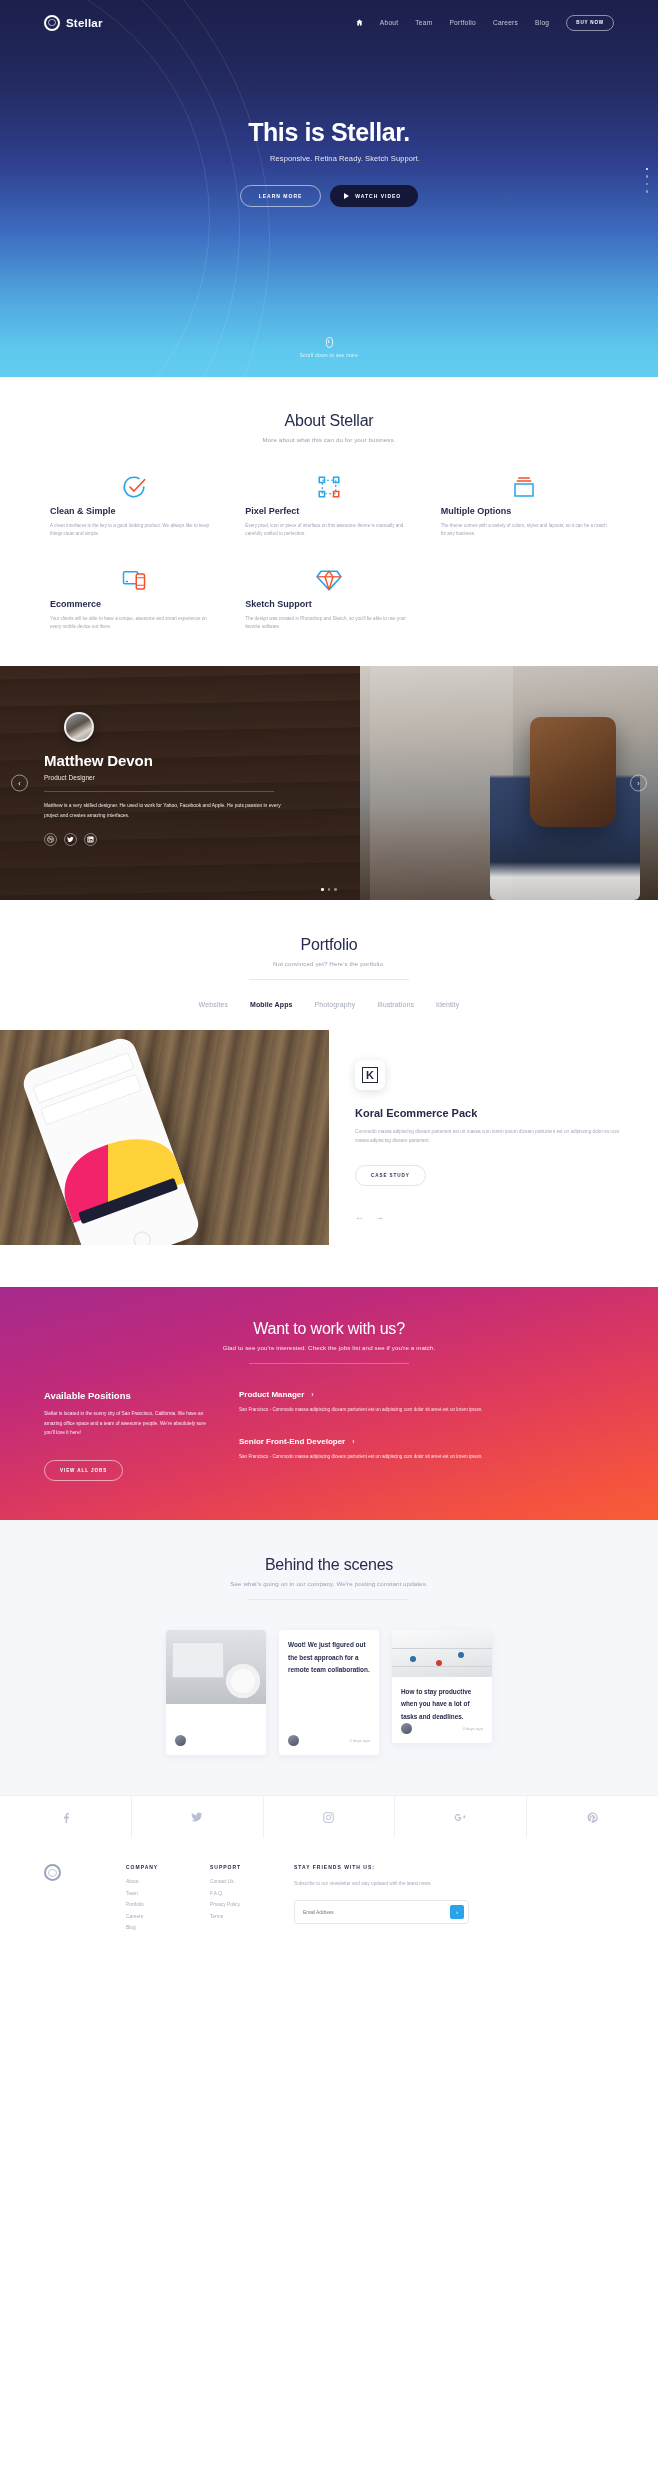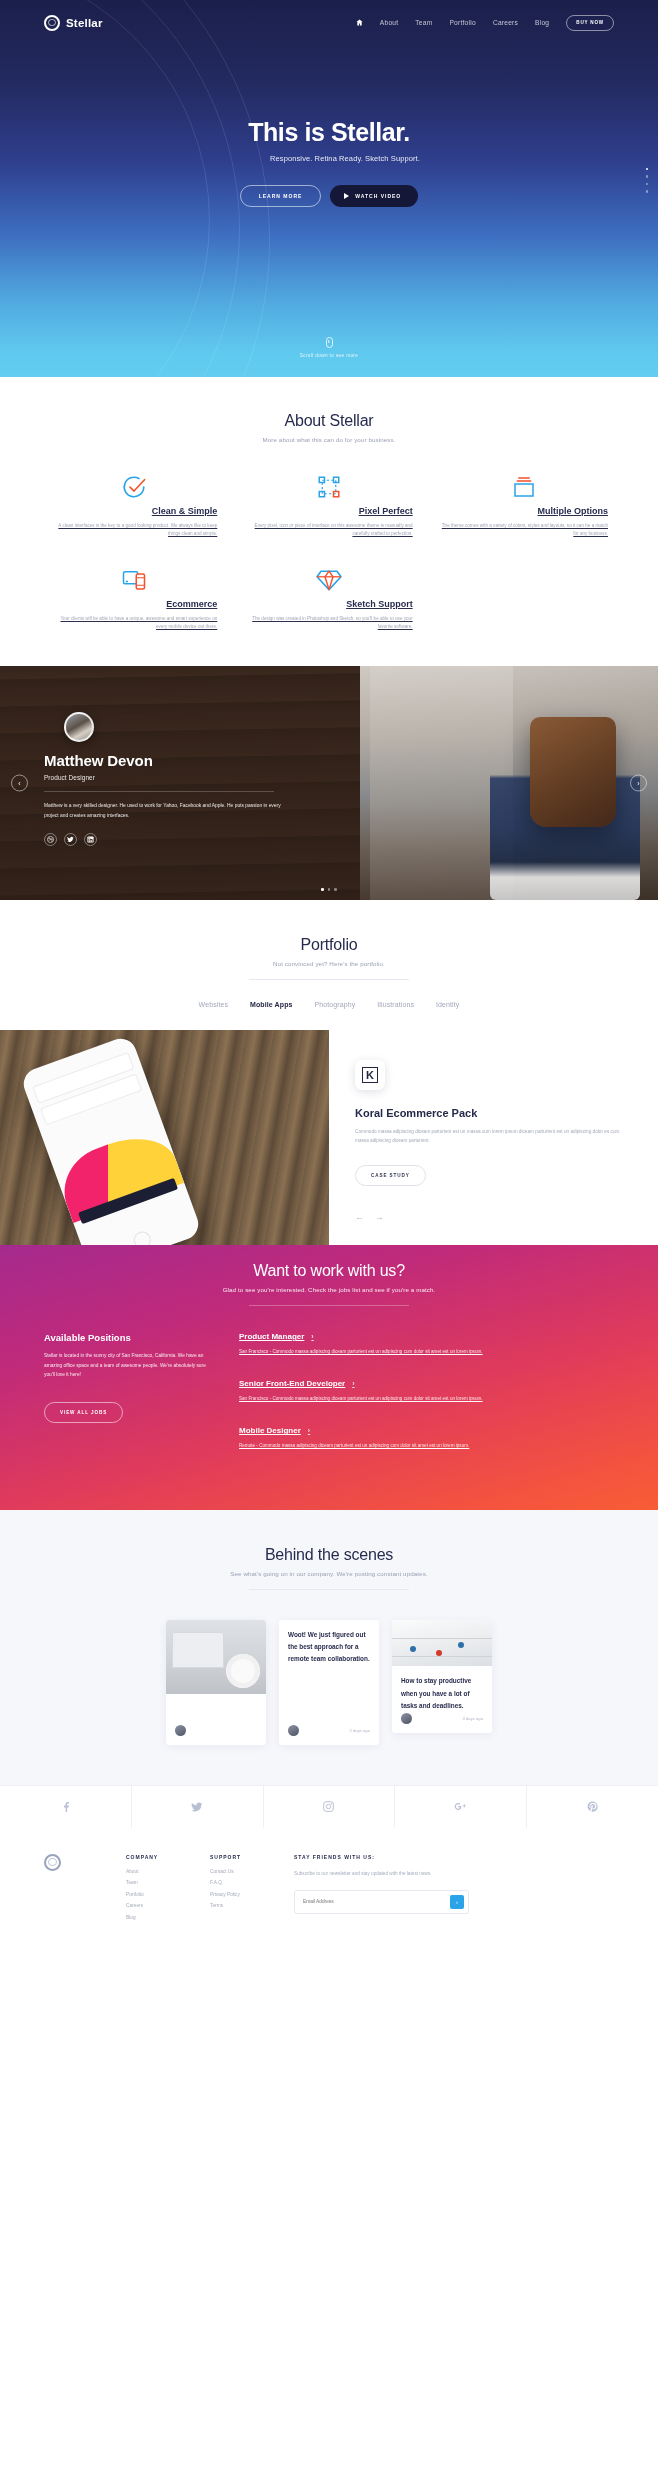--- a/index.html
+++ b/index.html
@@ -117,21 +117,21 @@
   .sec-title { font-size: 16px; font-weight: normal; color: #272b4d; letter-spacing: -.2px; }
   .sec-sub { font-size: 6.2px; color: #9aa0b4; margin-top: 6px; letter-spacing: .1px; }
   .sec-rule { width: 160px; height: 1px; background: #e7e9f0; margin: 12px auto 0; }
 
   
   .about { background: #fff; padding-top: 35px; padding-bottom: 34px; }
   .feat-grid {
     display: grid; grid-template-columns: repeat(3, 1fr);
     row-gap: 27px; column-gap: 16px; margin-top: 30px;
   }
-  .feat { text-align: right; padding: 0 6px; text-decoration: underline; }
+  .feat { text-align: left; padding: 0 6px; }
   .feat-ic { height: 28px; display: flex; align-items: center; justify-content: center; }
   .feat-name { font-size: 9px; font-weight: bold; color: #272b4d; margin-top: 5px; }
   .feat-desc { font-size: 4.6px; line-height: 1.85; color: #a2a7b8; margin-top: 6px; }
 
   
   .testimonial { position: relative; height: 234px; overflow: hidden; display: flex; }
   .tm-left {
     width: 360px; position: relative;
     background:
       linear-gradient(180deg, rgba(40,28,22,.62), rgba(38,26,20,.72)),
@@ -250,36 +250,36 @@
     margin-top: 20px; border: 1px solid #e0e2ea; border-radius: 20px; background: #fff;
     color: #30344f; font-size: 4.6px; font-weight: bold; letter-spacing: .9px;
     padding: 7px 15px; cursor: pointer; font-family: inherit;
   }
   .pf-nav { display: flex; gap: 11px; margin-top: 26px; color: #b4b8c6; font-size: 9px; }
   .pf-nav span { cursor: pointer; }
 
   
   .careers {
     background: linear-gradient(165deg, #a52a8e 0%, #c02a7a 28%, #e03b5b 60%, #f4533f 88%, #f85d35 100%);
-    padding: 17px 44px 36px; color: #fff; position: relative;
+    padding: 33px 44px 36px; color: #fff; position: relative; margin-top: 42px;
   }
   .careers .sec-title { color: #fff; }
   .careers .sec-sub { color: rgba(255,255,255,.9); }
   .careers .sec-rule { background: rgba(255,255,255,.28); }
   .careers-body { display: flex; gap: 30px; margin-top: 26px; }
   .careers-left { width: 165px; }
   .cl-title { font-size: 9.5px; font-weight: bold; }
   .cl-desc { font-size: 4.8px; line-height: 2; color: rgba(255,255,255,.9); margin-top: 8px; }
   .btn-jobs {
     margin-top: 22px; border: 1px solid rgba(255,255,255,.55); border-radius: 20px;
     background: transparent; color: #fff; font-size: 4.6px; font-weight: bold;
     letter-spacing: .9px; padding: 7px 15px; cursor: pointer; font-family: inherit;
   }
   .careers-right { flex: 1; }
-  .job { margin-bottom: 23px; text-decoration: underline; }
+  .job { margin-bottom: 23px; }
   .job-title {
     font-size: 8px; font-weight: bold; display: flex; align-items: center; gap: 7px; cursor: pointer;
   }
   .job-title em { font-style: normal; font-size: 7px; opacity: .85; }
   .job-desc { font-size: 4.6px; line-height: 2; color: rgba(255,255,255,.86); margin-top: 6px; }
 
   
   .blog { background: #f6f7fb; padding: 36px 44px 40px; }
   .blog-grid { display: flex; gap: 13px; margin-top: 30px; justify-content: center; }
   .bcard {
@@ -609,27 +609,20 @@
             <em>›</em>
           </div>
           <p class="job-desc">San Francisco - Commodo massa adipiscing diceam parturient est un adipiscing cum dolor sit amet est un lorem ipsum.</p>
         </div>
         <div class="job">
           <div class="job-title">
             <span>Senior Front-End Developer</span>
             <em>›</em>
           </div>
           <p class="job-desc">San Francisco - Commodo massa adipiscing diceam parturient est un adipiscing cum dolor sit amet est un lorem ipsum.</p>
-        </div>
-        <div class="job">
-          <div class="job-title">
-            <span>Mobile Designer</span>
-            <em>›</em>
-          </div>
-          <p class="job-desc">Remote - Commodo massa adipiscing diceam parturient est un adipiscing cum dolor sit amet est un lorem ipsum.</p>
         </div>
       </div>
     </div>
   </section>
 
   <section class="blog">
     <div class="sec-head">
       <h2 class="sec-title">Behind the scenes</h2>
       <p class="sec-sub">See what's going on in our company. We're posting constant updates.</p>
       <div class="sec-rule"></div>

